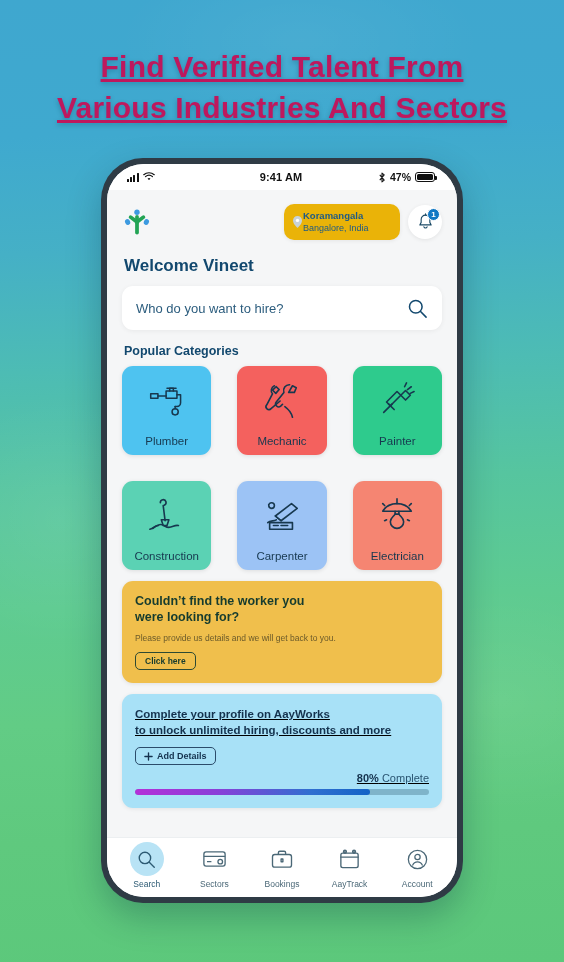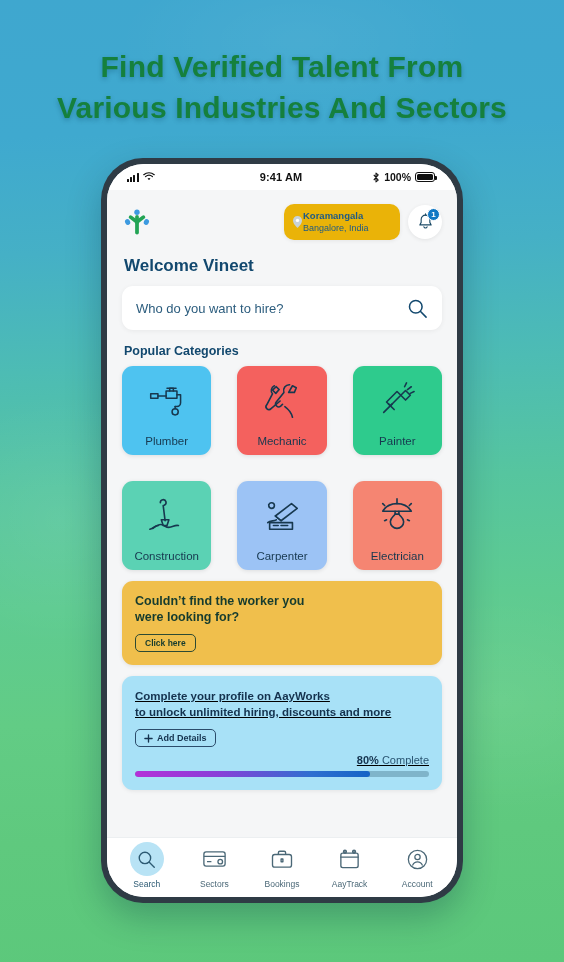--- a/index.html
+++ b/index.html
@@ -25,27 +25,28 @@
       radial-gradient(ellipse 200px 180px at 60px 520px, rgba(255,255,255,.07), transparent 70%),
       radial-gradient(ellipse 220px 160px at 500px 700px, rgba(255,255,255,.06), transparent 70%),
       radial-gradient(ellipse 260px 120px at 300px 40px, rgba(255,255,255,.05), transparent 70%);
     pointer-events:none;
   }
 
   
   .headline {
     position:absolute; top:46px; left:0; right:0;
     text-align:center;
-    color:#15803d;
+    color:#be185d;
     font-size:30px;
     font-weight:bold;
     line-height:41px;
     letter-spacing:.2px;
     text-shadow: 0 2px 5px rgba(0,60,90,.33);
     padding:0 18px;
+    text-decoration:underline;
   }
   .headline span { display:block; }
 
   
   .phone {
     position:absolute;
     left:101px; top:158px;
     width:362px; height:745px;
     background:#2f3b45;
     border-radius:42px;
@@ -234,21 +235,21 @@
         <path d="M7 9.4l1.7-2.1a2.6 2.6 0 0 0-3.4 0L7 9.4z" fill="#111"></path>
         <path d="M2.9 5.1a6.3 6.3 0 0 1 8.2 0" stroke="#111" stroke-width="1.4" fill="none" stroke-linecap="round"></path>
         <path d="M.9 2.8a9.3 9.3 0 0 1 12.2 0" stroke="#111" stroke-width="1.4" fill="none" stroke-linecap="round"></path>
       </svg>
     </div>
     <div class="sb-center">9:41 AM</div>
     <div class="sb-right">
       <svg width="8" height="11" viewBox="0 0 9 12">
         <path d="M2 3l5 6-2.5 2V1L7 3 2 9" stroke="#111" stroke-width="1.2" fill="none" stroke-linejoin="round"></path>
       </svg>
-      <span>100%</span>
+      <span>47%</span>
       <span class="batt">
             <i></i>
           </span>
     </div>
   </div>
 
   <div class="app">
 
     <div class="apphead">
       <svg class="logo" viewBox="0 0 40 40">
@@ -375,20 +376,21 @@
             <path d="M10 9l-2-2M36 9l2-2M12 24l-2 1M34 24l2 1"></path>
           </svg>
         </div>
         <div class="cat-lb">Electrician</div>
       </div>
     </div>
 
     <div class="promo">
       <div class="promo-t">Couldn’t find the worker you</div>
       <div class="promo-t">were looking for?</div>
+      <div class="promo-s">Please provide us details and we will get back to you.</div>
       <div class="promo-btn">Click here</div>
     </div>
 
     <div class="prof">
       <div class="prof-t">Complete your profile on AayWorks</div>
       <div class="prof-t">to unlock unlimited hiring, discounts and more</div>
       <div class="prof-btn">
         <svg width="9" height="9" viewBox="0 0 10 10">
           <path d="M5 1v8M1 5h8" stroke="#14324e" stroke-width="1.5" stroke-linecap="round"></path>
         </svg>

